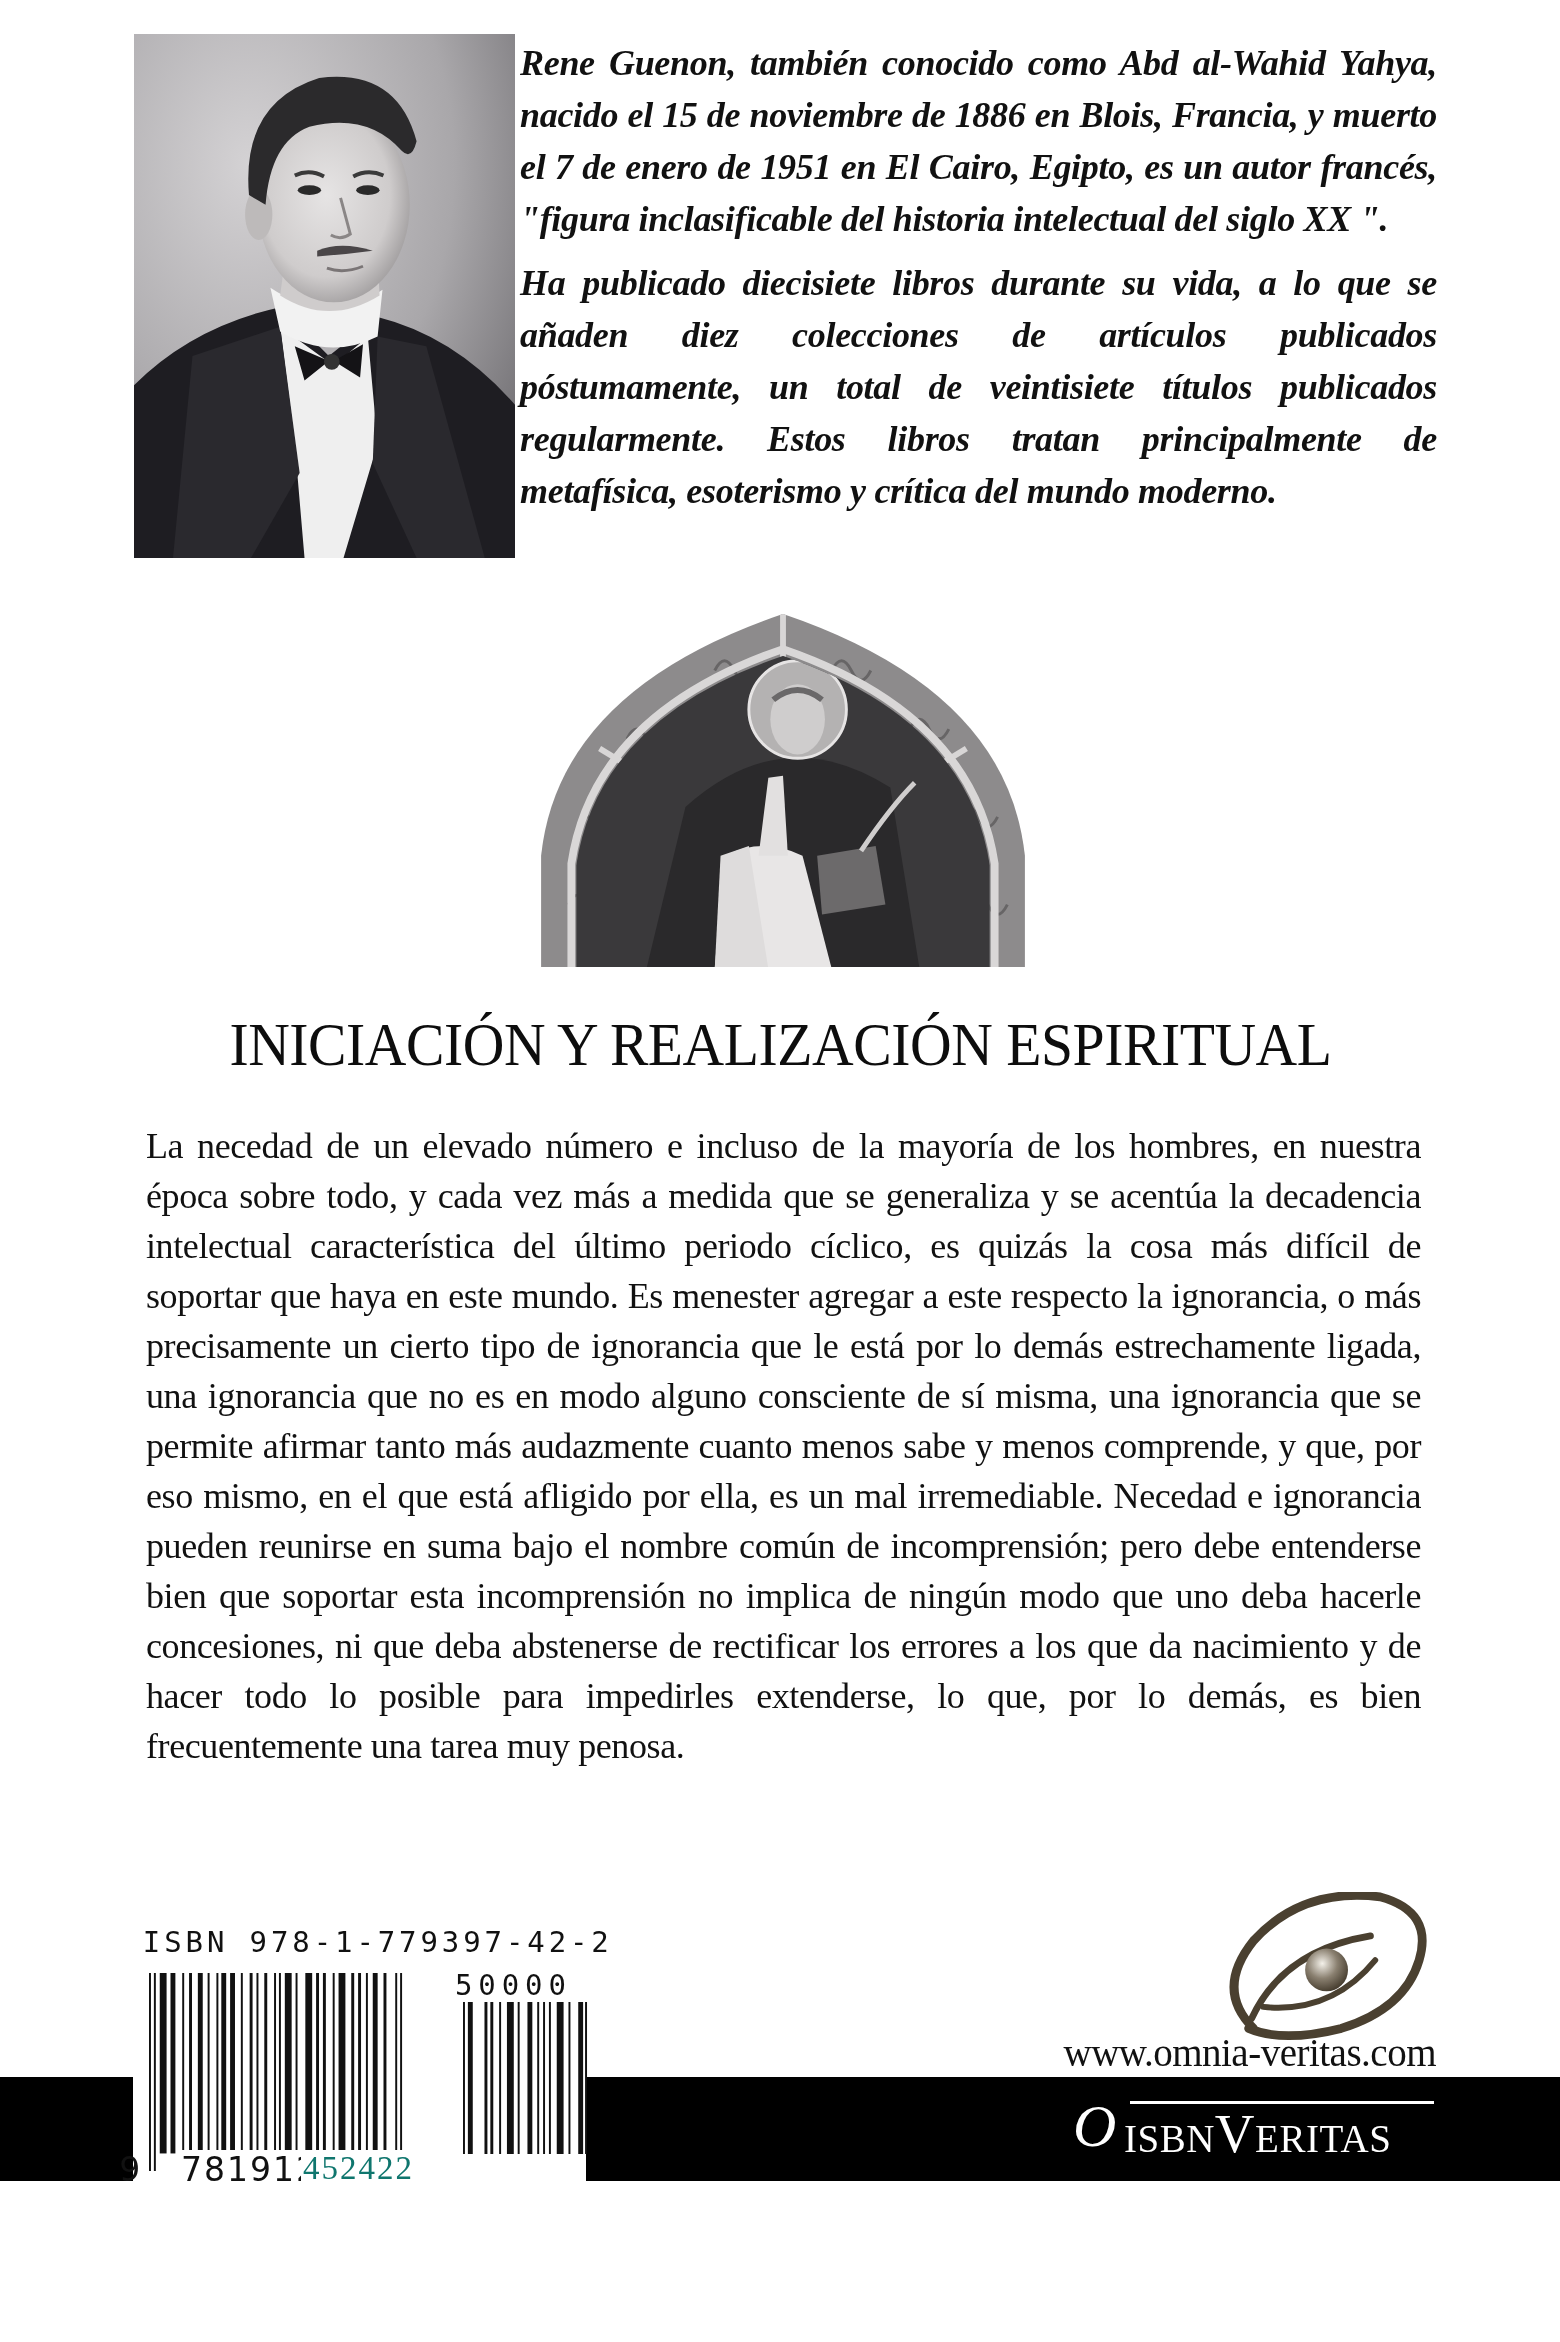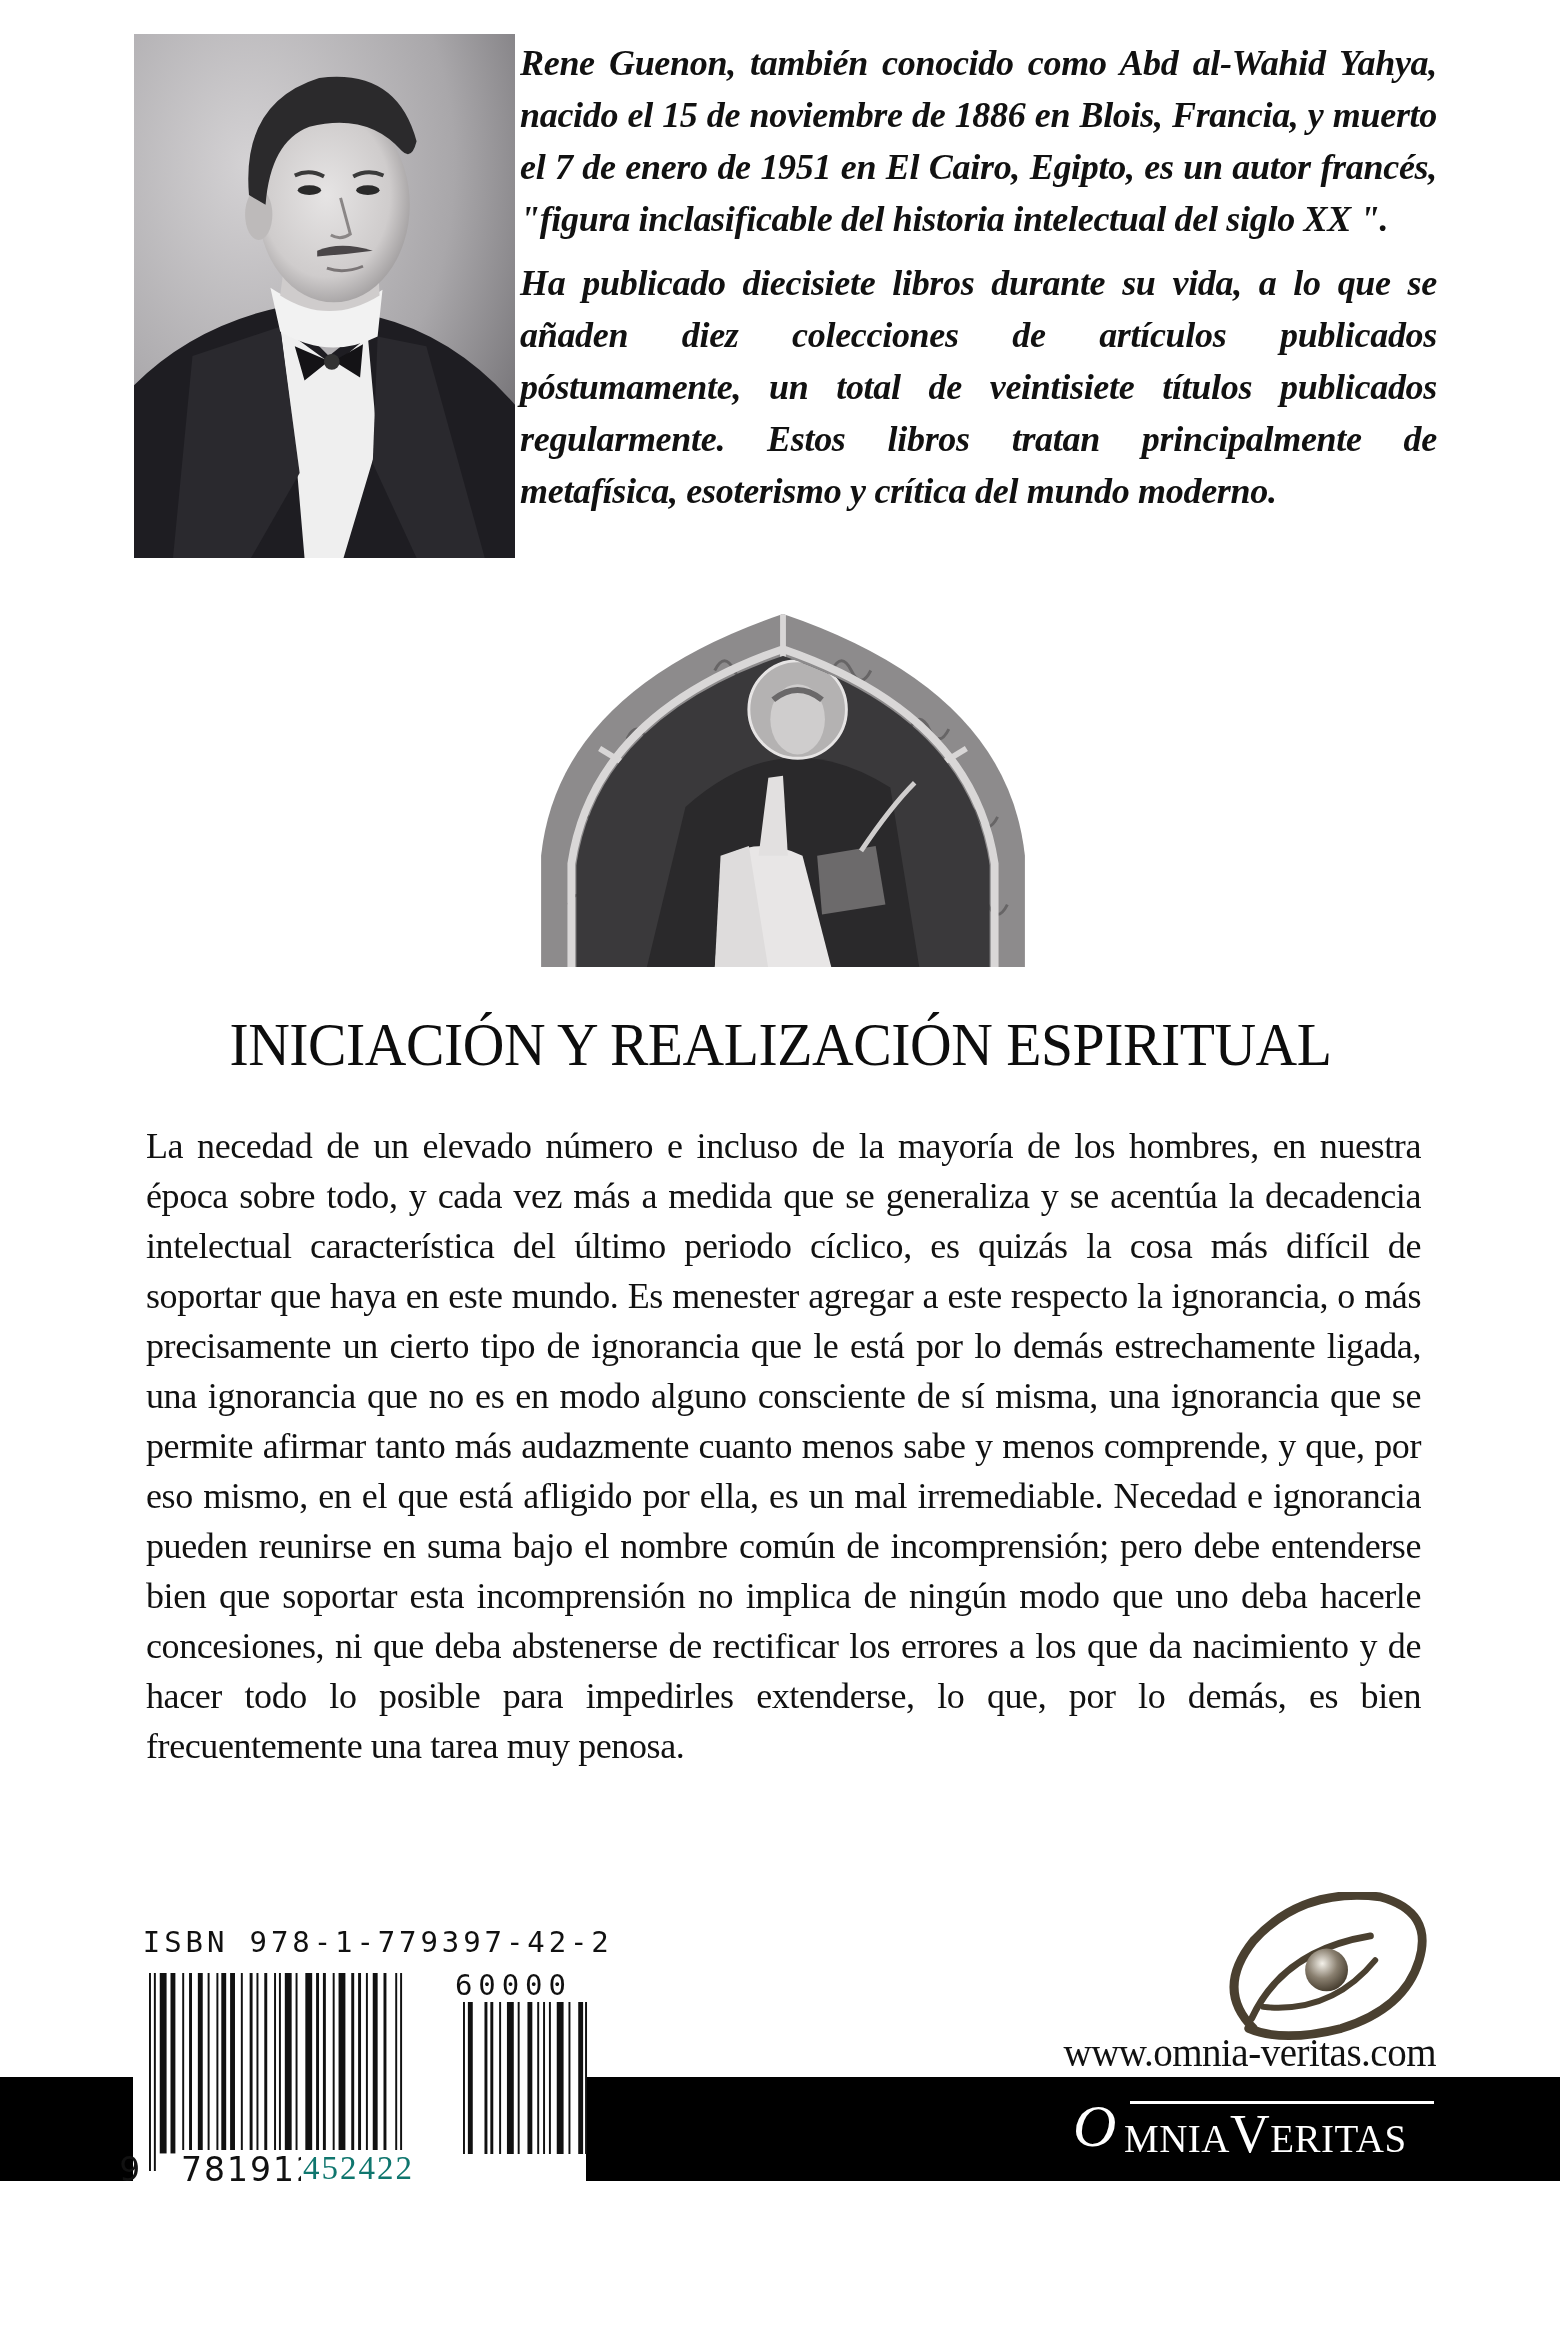--- a/index.html
+++ b/index.html
@@ -171,21 +171,21 @@
 
 <div class="body-text">
   <p>La necedad de un elevado número e incluso de la mayoría de los hombres, en nuestra época sobre todo, y cada vez más a medida que se generaliza y se acentúa la decadencia intelectual característica del último periodo cíclico, es quizás la cosa más difícil de soportar que haya en este mundo. Es menester agregar a este respecto la ignorancia, o más precisamente un cierto tipo de ignorancia que le está por lo demás estrechamente ligada, una ignorancia que no es en modo alguno consciente de sí misma, una ignorancia que se permite afirmar tanto más audazmente cuanto menos sabe y menos comprende, y que, por eso mismo, en el que está afligido por ella, es un mal irremediable. Necedad e ignorancia pueden reunirse en suma bajo el nombre común de incomprensión; pero debe entenderse bien que soportar esta incomprensión no implica de ningún modo que uno deba hacerle concesiones, ni que deba abstenerse de rectificar los errores a los que da nacimiento y de hacer todo lo posible para impedirles extenderse, lo que, por lo demás, es bien frecuentemente una tarea muy penosa.</p>
 </div>
 
 <div class="band-left"></div>
 <div class="band-right"></div>
 
 <div class="barcode">
   <div class="isbn-label">ISBN 978-1-779397-42-2</div>
-  <div class="price-label">60000</div>
+  <div class="price-label">50000</div>
   <div class="bars-main">
     <svg viewBox="0 0 262 203" preserveAspectRatio="none">
       <g fill="#111">
         <rect x="0" y="0" width="2" height="203"></rect>
           <rect x="5" y="0" width="2" height="203"></rect>
         <rect x="11" y="0" width="7" height="185"></rect>
           <rect x="22" y="0" width="5" height="185"></rect>
         <rect x="34" y="0" width="2" height="185"></rect>
           <rect x="41" y="0" width="3" height="185"></rect>
         <rect x="50" y="0" width="5" height="185"></rect>
@@ -257,15 +257,15 @@
       <path d="M40 118 Q110 125 155 70" stroke-width="6"></path>
     </g>
     <circle cx="105" cy="80" r="22" fill="url(#pupil)"></circle>
   </svg>
 </div>
 <div class="url">www.omnia-veritas.com</div>
 
 <div class="brand">
   <div class="brand-rule"></div>
   <span class="brand-o">O</span>
-  <span class="brand-text"><span>MNIA</span><span class="big">V</span><span>ERITAS</span></span>
+  <span class="brand-text"><span>ISBN</span><span class="big">V</span><span>ERITAS</span></span>
 </div>
 
 
 </body></html>

